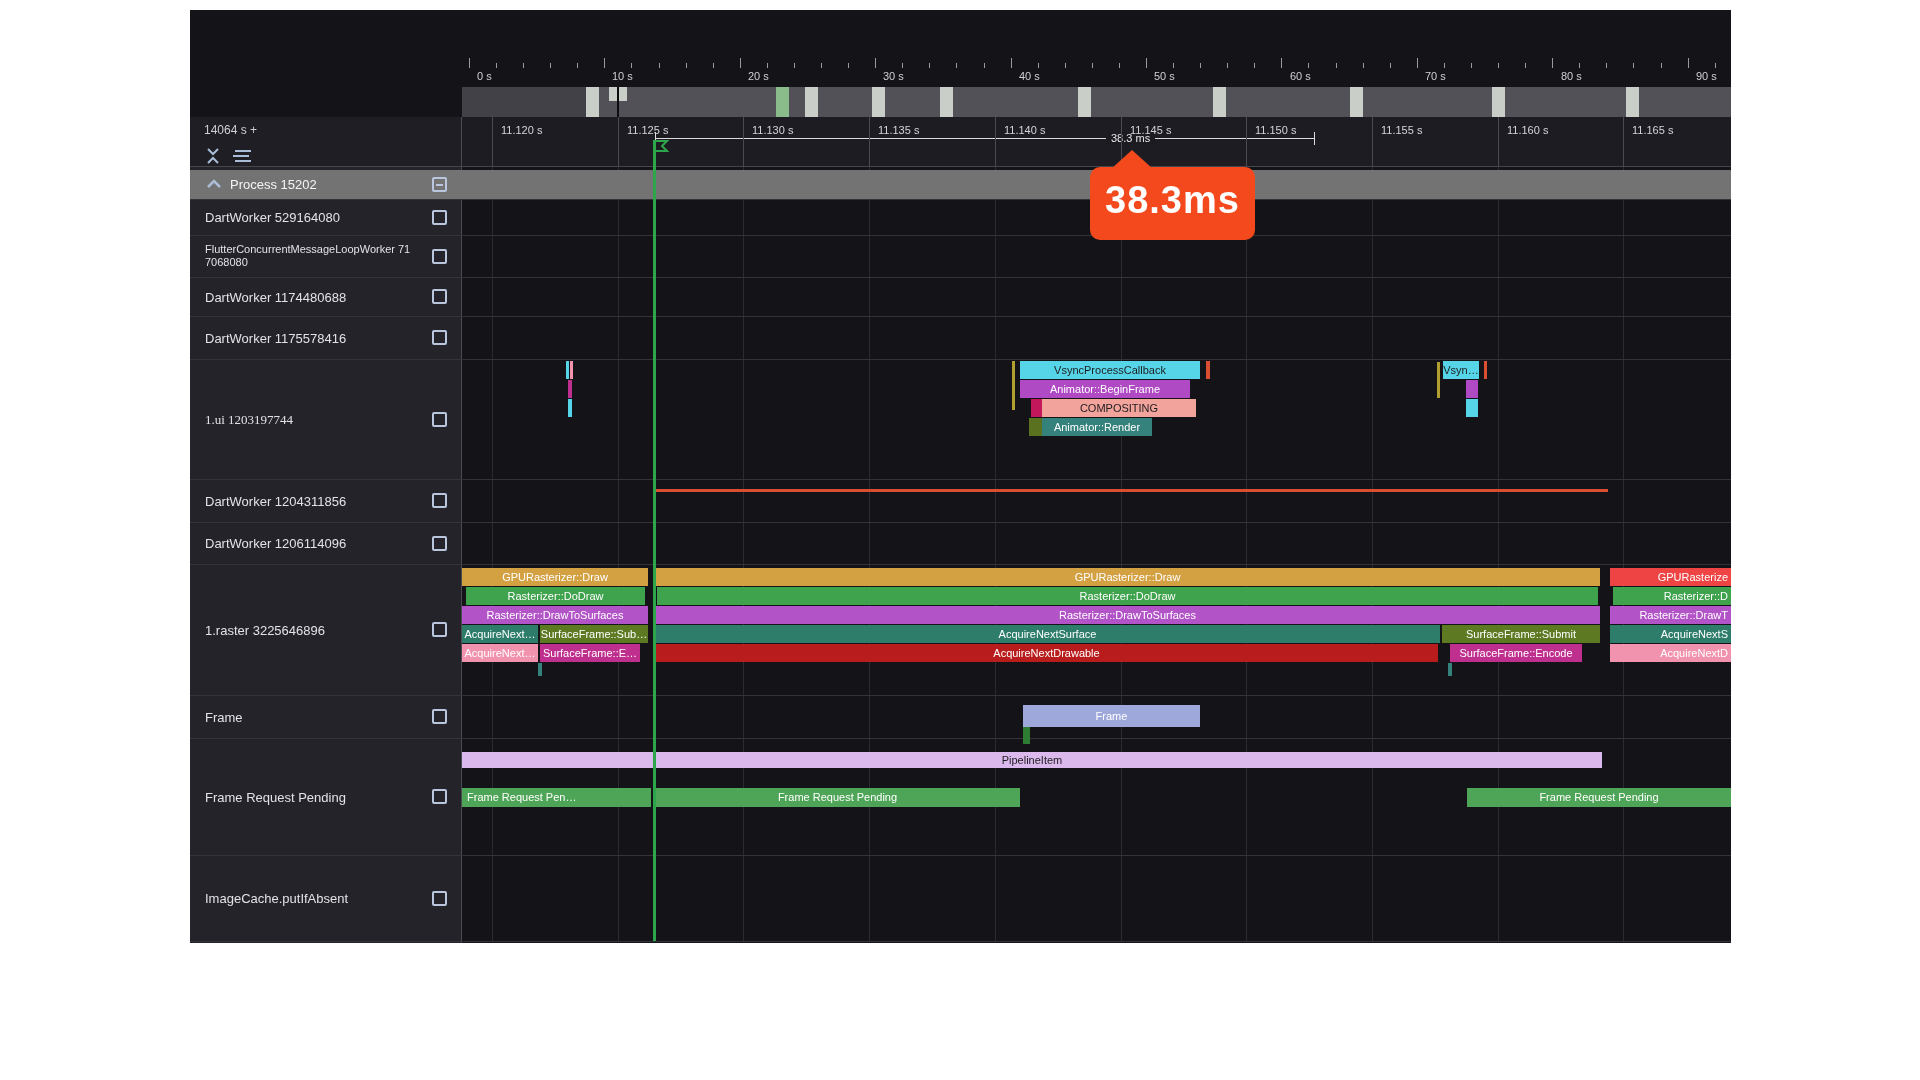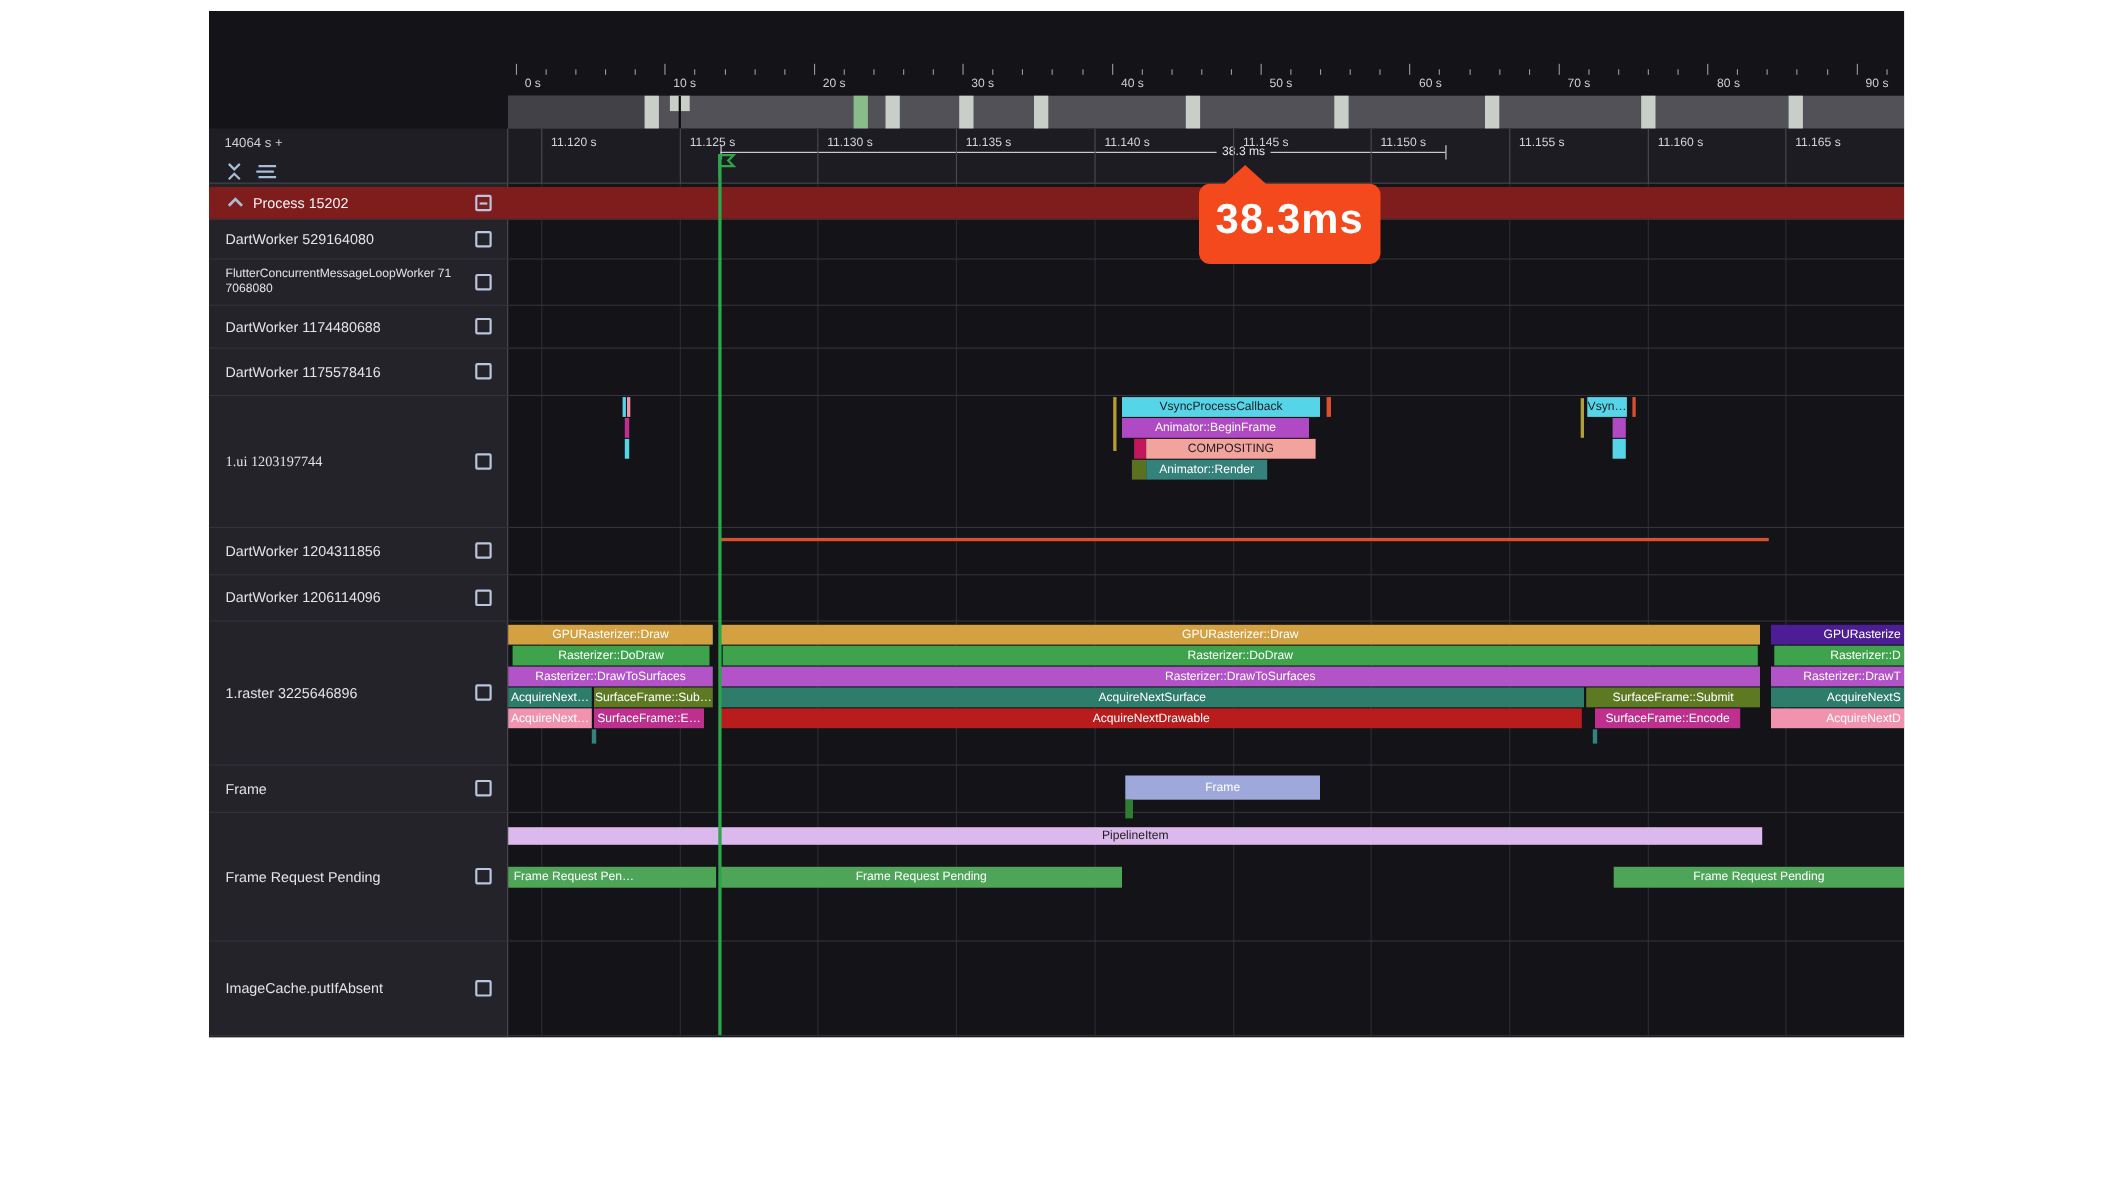--- a/index.html
+++ b/index.html
@@ -15,21 +15,21 @@
     border-right:1px solid #4a4a52;border-bottom:1px solid #46464d;box-sizing:border-box;}
   .corner-label{position:absolute;left:14px;top:6px;color:#cfd0d4;font-size:12px;}
   .sb-icon{position:absolute;top:30px;width:20px;height:18px;}
   .row-label{position:absolute;left:15px;color:#e2e3e6;font-size:13px;max-width:230px;line-height:15px;}
   .row-label.small{font-size:11px;line-height:13px;}
   .checkbox{position:absolute;left:242px;width:15px;height:15px;border:2px solid #b9c6de;
     border-radius:2px;box-sizing:border-box;background:transparent;}
   .checkbox .dash{position:absolute;left:2px;top:4.5px;width:7px;height:2px;background:#b9c6de;}
   .hborder{position:absolute;left:0;width:1541px;height:1px;background:#33333a;}
   
-  #process-band{position:absolute;left:0;top:160px;width:1541px;height:29px;background:#7f1d1d;}
+  #process-band{position:absolute;left:0;top:160px;width:1541px;height:29px;background:#737373;}
   #process-band .chev{position:absolute;left:16px;top:8px;}
   #process-band .plabel{position:absolute;left:40px;top:7px;color:#f5f5f7;font-size:13px;}
   
   .tick{position:absolute;width:1px;background:#9a9aa0;}
   .ruler-label{position:absolute;color:#cfcfd4;font-size:11px;}
   #minimap{position:absolute;left:272px;top:77px;width:1269px;height:30px;background:#515157;}
   #minimap .dark{position:absolute;left:0;top:0;width:124px;height:30px;background:#414147;}
   .mm-block{position:absolute;top:0;width:13px;height:30px;background:#c9cec9;}
   .mm-block.green{background:#8abb8a;}
   .mm-notch{position:absolute;top:0;height:14px;background:#c9cec9;}
@@ -268,21 +268,21 @@
         <div class="bar" style="left: 350px; top: 634px; width: 100px; height: 18px; background: rgb(191, 47, 142); line-height: 18px;">SurfaceFrame::E…</div>
         <div class="bar" style="left: 348px; top: 653px; width: 4px; height: 13px; background: rgb(53, 129, 124); line-height: 13px;"></div>
         <div class="bar" style="left: 465px; top: 558px; width: 945px; height: 18px; background: rgb(211, 160, 66); line-height: 18px;">GPURasterizer::Draw</div>
         <div class="bar" style="left: 467px; top: 577px; width: 941px; height: 18px; background: rgb(63, 162, 76); line-height: 18px;">Rasterizer::DoDraw</div>
         <div class="bar" style="left: 465px; top: 596px; width: 945px; height: 18px; background: rgb(178, 83, 199); line-height: 18px;">Rasterizer::DrawToSurfaces</div>
         <div class="bar" style="left: 465px; top: 615px; width: 785px; height: 18px; background: rgb(46, 125, 107); line-height: 18px;">AcquireNextSurface</div>
         <div class="bar" style="left: 1252px; top: 615px; width: 158px; height: 18px; background: rgb(93, 122, 35); line-height: 18px;">SurfaceFrame::Submit</div>
         <div class="bar" style="left: 465px; top: 634px; width: 783px; height: 18px; background: #b91c1c; line-height: 18px;">AcquireNextDrawable</div>
         <div class="bar" style="left: 1260px; top: 634px; width: 132px; height: 18px; background: rgb(191, 47, 142); line-height: 18px;">SurfaceFrame::Encode</div>
         <div class="bar" style="left: 1258px; top: 653px; width: 4px; height: 13px; background: rgb(53, 129, 124); line-height: 13px;"></div>
-        <div class="bar right" style="left: 1420px; top: 558px; width: 121px; height: 18px; background: #4c1d95; line-height: 18px; padding-left: 16px;">GPURasterize</div>
+        <div class="bar right" style="left: 1420px; top: 558px; width: 121px; height: 18px; background: #ef4444; line-height: 18px; padding-left: 16px;">GPURasterize</div>
         <div class="bar right" style="left: 1423px; top: 577px; width: 118px; height: 18px; background: rgb(63, 162, 76); line-height: 18px;">Rasterizer::D</div>
         <div class="bar right" style="left: 1420px; top: 596px; width: 121px; height: 18px; background: rgb(178, 83, 199); line-height: 18px;">Rasterizer::DrawT</div>
         <div class="bar right" style="left: 1420px; top: 615px; width: 121px; height: 18px; background: rgb(46, 125, 107); line-height: 18px;">AcquireNextS</div>
         <div class="bar right" style="left: 1420px; top: 634px; width: 121px; height: 18px; background: rgb(241, 147, 174); line-height: 18px;">AcquireNextD</div>
         <div class="bar" style="left: 833px; top: 695px; width: 177px; height: 22px; background: rgb(159, 168, 218); line-height: 22px;">Frame</div>
         <div class="bar" style="left: 833px; top: 717px; width: 7px; height: 17px; background: rgb(46, 125, 50); line-height: 17px;"></div>
         <div class="bar dark" style="left: 272px; top: 742px; width: 1140px; height: 16px; background: rgb(220, 185, 236); line-height: 16px;">PipelineItem</div>
         <div class="bar left" style="left: 272px; top: 778px; width: 189px; height: 19px; background: rgb(79, 165, 87); line-height: 19px;">Frame Request Pen…</div>
         <div class="bar" style="left: 465px; top: 778px; width: 365px; height: 19px; background: rgb(79, 165, 87); line-height: 19px;">Frame Request Pending</div>
         <div class="bar" style="left: 1277px; top: 778px; width: 264px; height: 19px; background: rgb(79, 165, 87); line-height: 19px;">Frame Request Pending</div>

